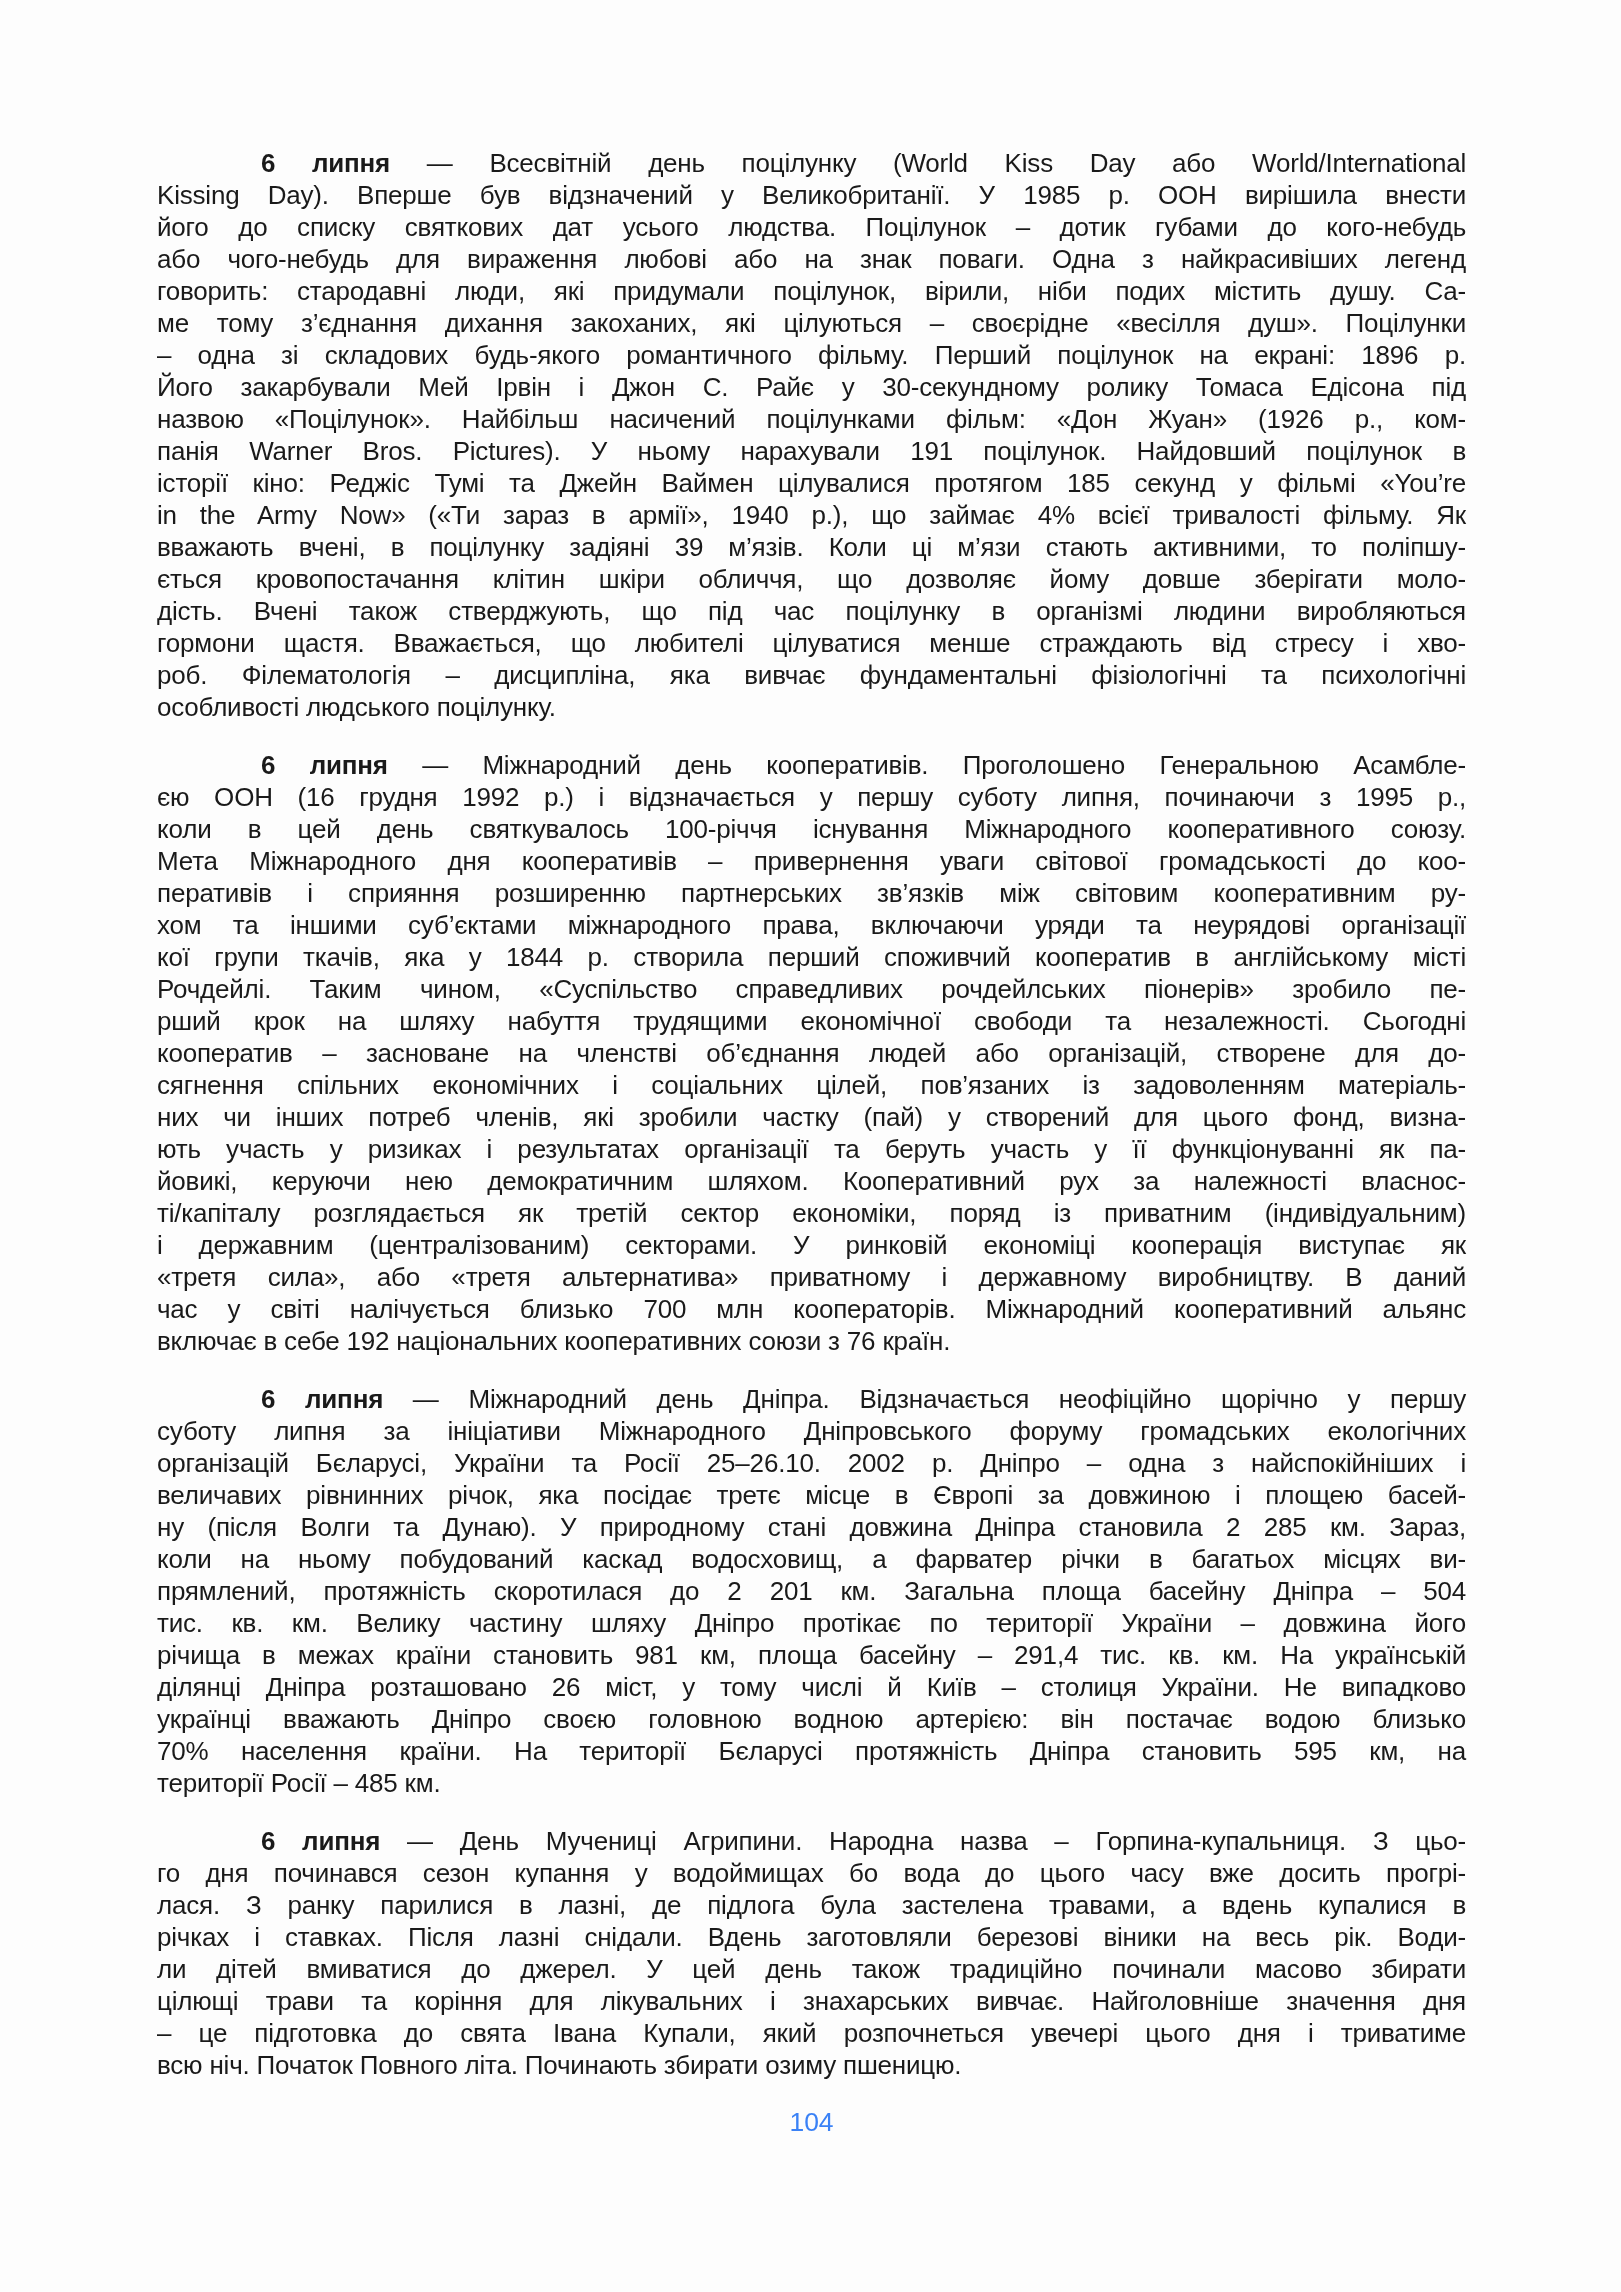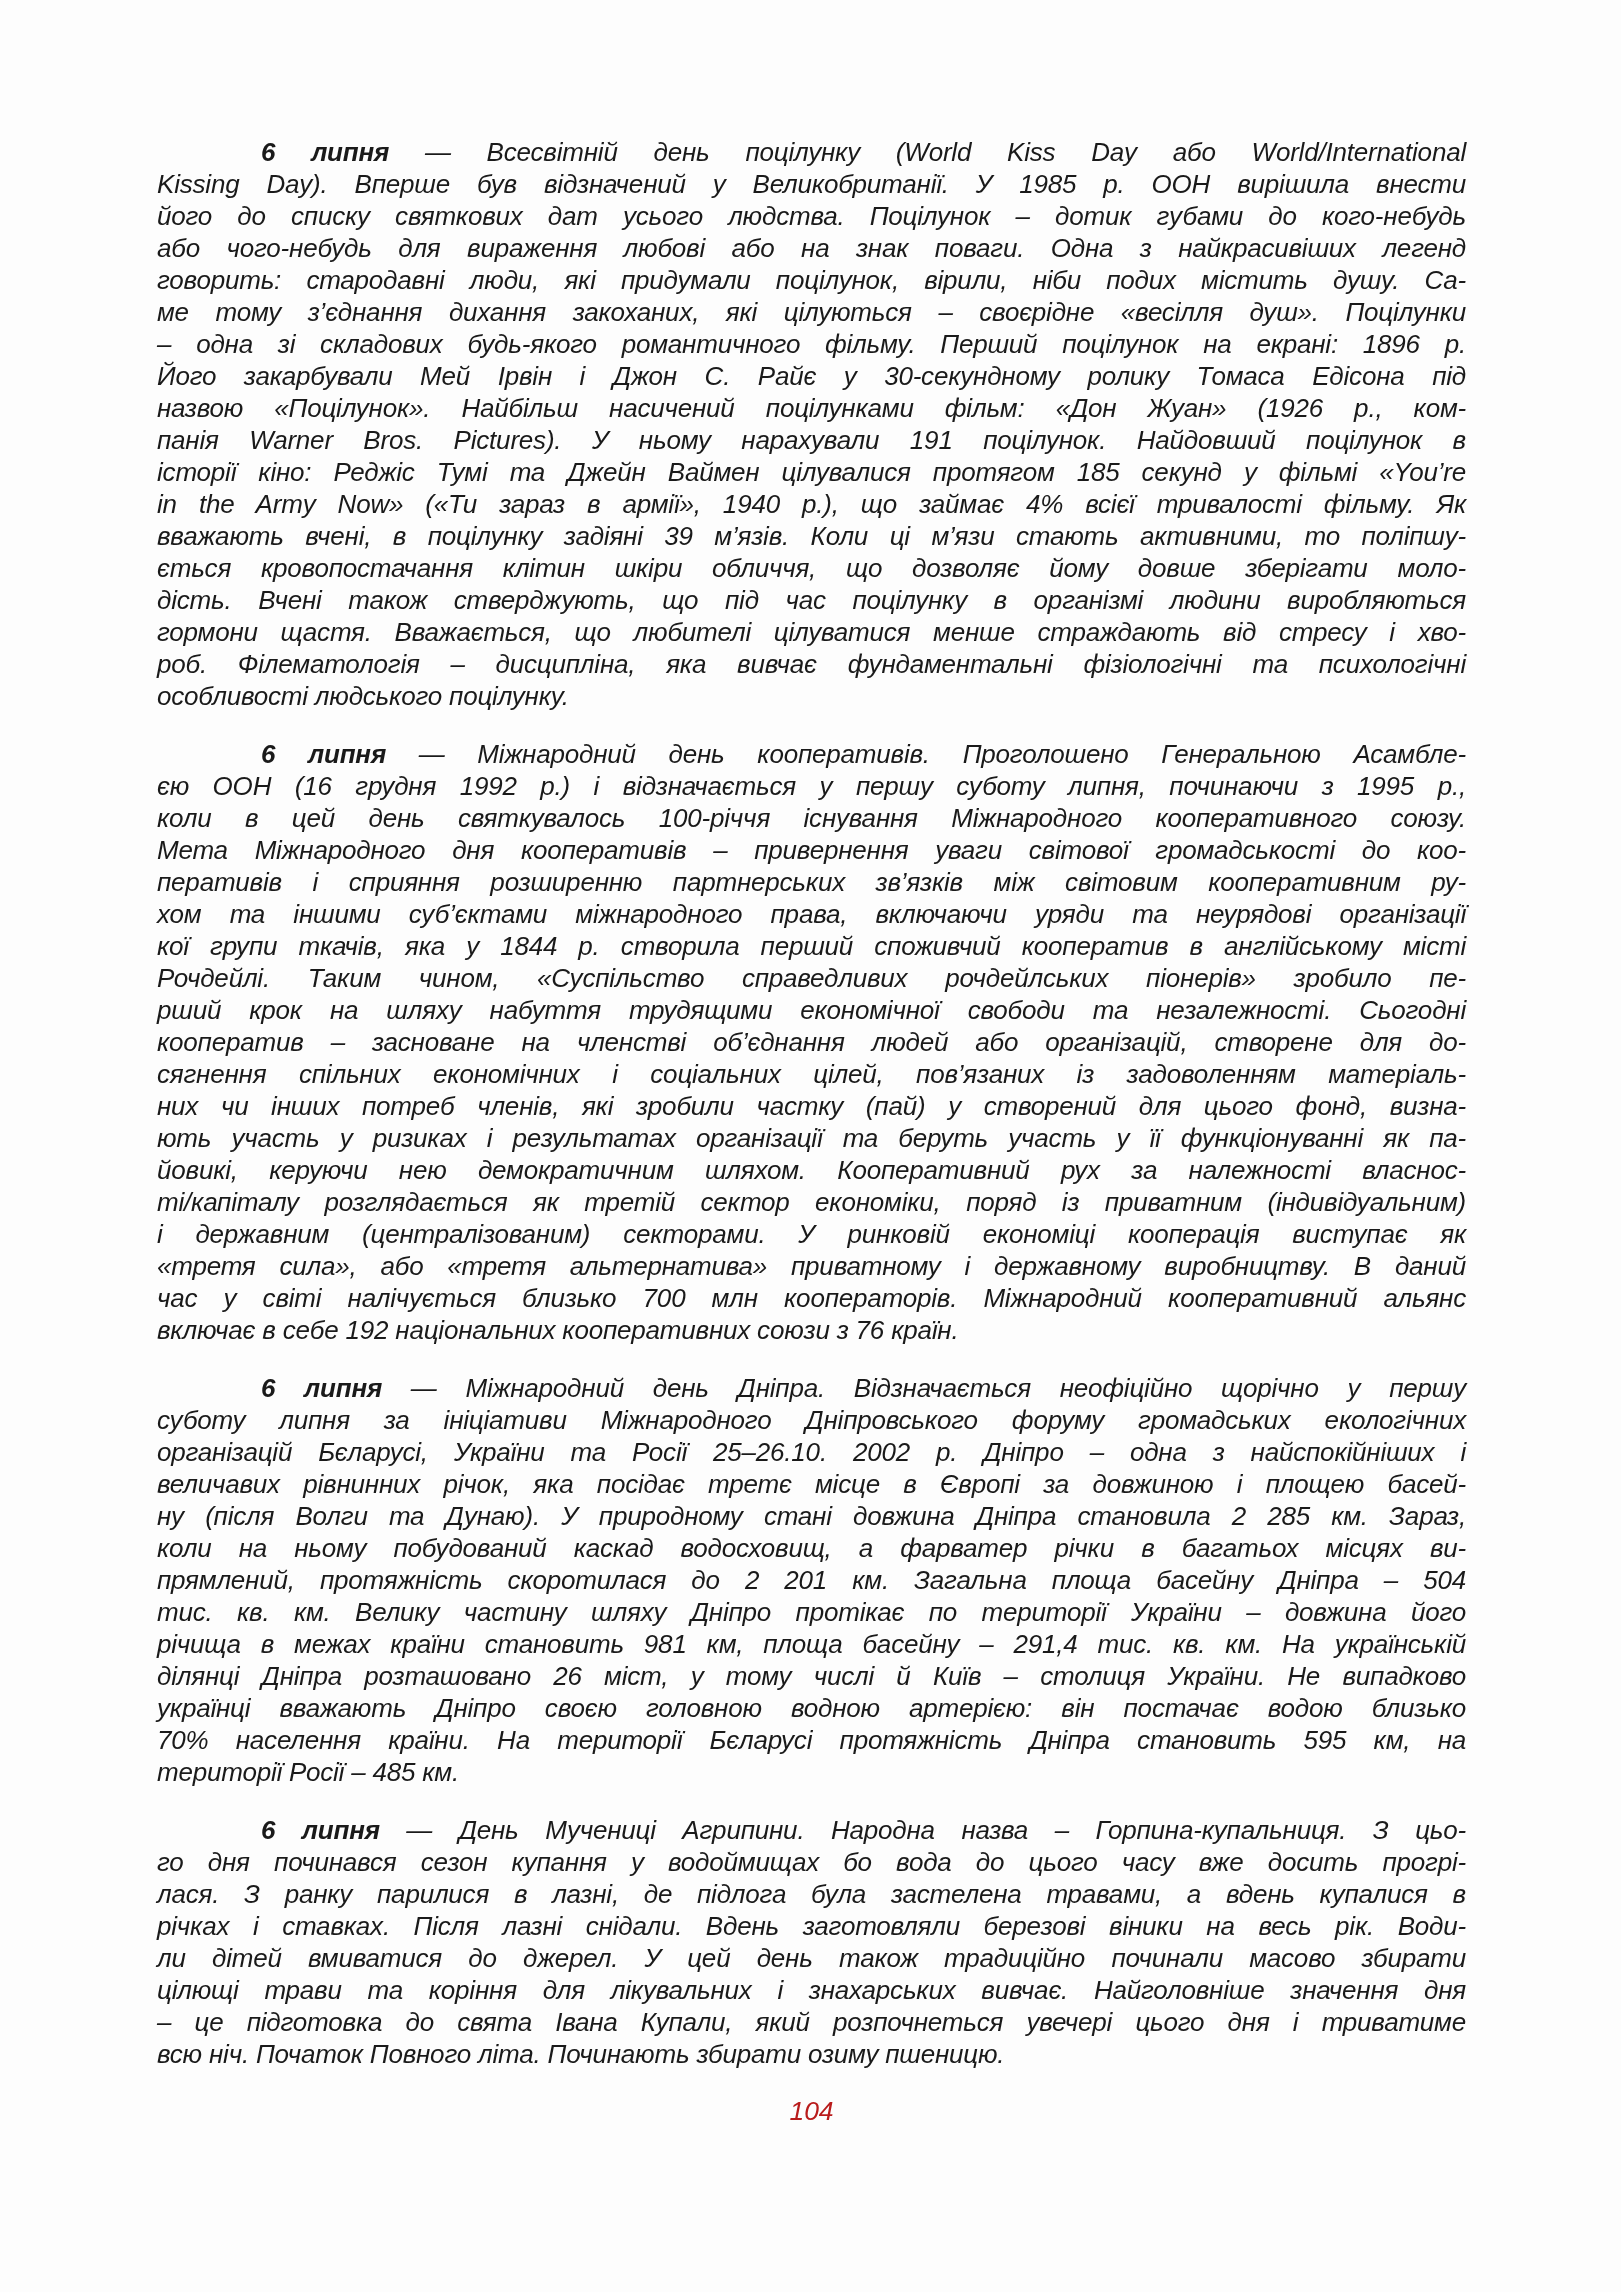--- a/index.html
+++ b/index.html
@@ -11,44 +11,43 @@
     width: 1621px;
     height: 2293px;
     position: relative;
     overflow: hidden;
     font-family: "Liberation Sans", "DejaVu Sans", sans-serif;
     color: #1a1a1a;
   }
   .text-block {
     position: absolute;
     left: 157px;
-    top: 136px;
+    top: 147px;
     width: 1309px;
-    font-style: italic;
   }
   .para { margin: 0; }
   .para + .para { margin-top: 26px; }
   .line {
     font-size: 26px;
     line-height: 32px;
     letter-spacing: -0.2px;
     text-align: justify;
     text-align-last: justify;
     white-space: normal;
   }
   .line.first { padding-left: 104px; }
   .line.final { text-align-last: left; }
   .date-lead { font-weight: bold; }
   .page-number {
     margin-top: 25.5px;
     text-align: center;
     text-align-last: center;
     font-size: 26.5px;
     line-height: 31px;
-    color: #b91c1c;
+    color: #3b82f6;
   }
 </style>
 </head>
 <body>
 
 <div class="text-block">
 
   <div class="para">
     <div class="line first"><span class="date-lead">6 липня</span><span> — Всесвітній день поцілунку (World Kiss Day або World/International</span></div>
     <div class="mid-lines">

